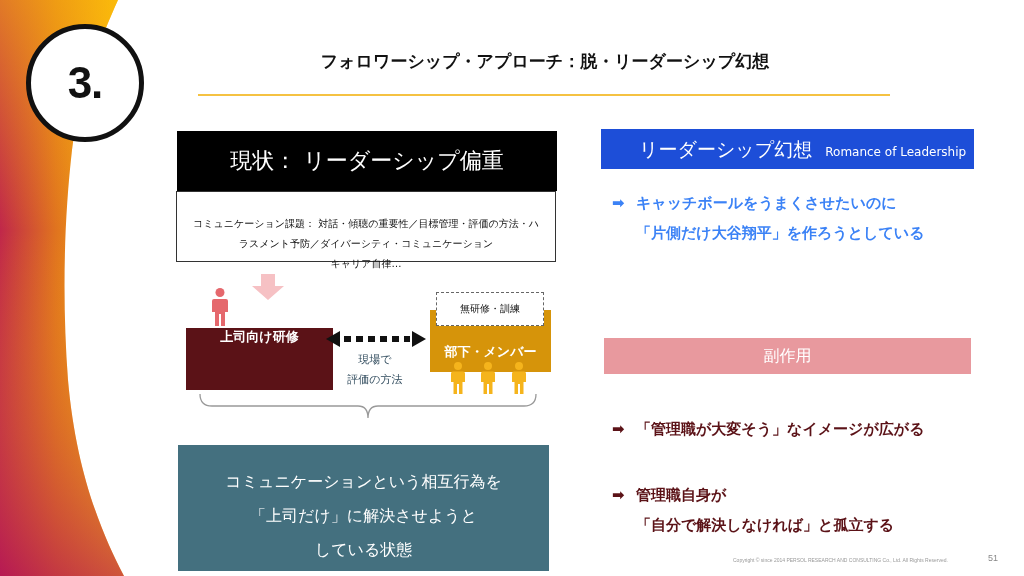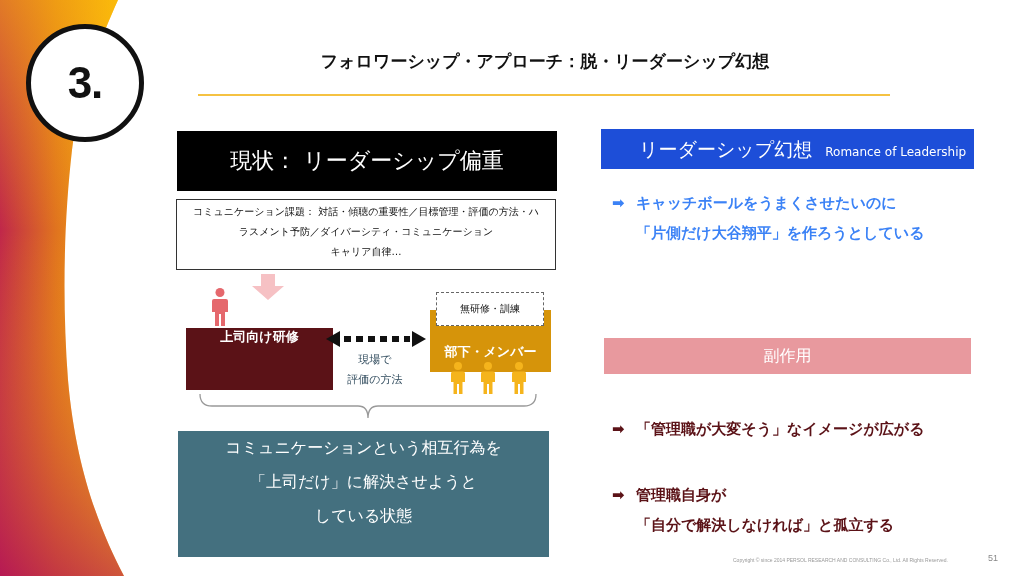--- a/index.html
+++ b/index.html
@@ -25,23 +25,23 @@
     }
     .title-rule { left: 198px; top: 94px; width: 692px; height: 2px; background: #f5c242; }
 
     
     .status-bar {
       left: 177px; top: 131px; width: 380px; height: 60px; background: #000;
       color: #fff; display: flex; align-items: center; justify-content: center;
       font-size: 22px;
     }
     .issues-box {
-      left: 176px; top: 199px; width: 380px; height: 71px; border: 1.5px solid #333;
+      left: 176px; top: 191px; width: 380px; height: 71px; border: 1.5px solid #333;
       box-sizing: border-box; background: #fff; text-align: center;
-      font-size: 10px; line-height: 20px; padding-top: 2px; color: #111;
+      font-size: 10px; line-height: 20px; padding-top: 22px; color: #111;
     }
     .down-arrow { left: 252px; top: 274px; width: 32px; height: 26px; }
     .boss-box {
       left: 186px; top: 311px; width: 147px; height: 62px; background: #5b1217;
       color: #fff; display: flex; align-items: flex-start; justify-content: center;
       font-size: 13px; font-weight: bold; margin-top: 17px;
     }
     .boss-person { left: 211px; top: 288px; width: 18px; height: 38px; }
     .member-box {
       left: 430px; top: 310px; width: 121px; height: 62px; background: #d6940a;
@@ -55,23 +55,23 @@
       font-size: 10px; color: #111;
     }
     .member-person { top: 362px; width: 16px; height: 32px; }
     .dbl-arrow { left: 326px; top: 330px; width: 100px; height: 18px; }
     .mismatch {
       left: 320px; top: 350px; width: 110px; text-align: center;
       font-size: 11px; line-height: 20px; color: #2f4a5c;
     }
     .brace { left: 198px; top: 392px; width: 340px; height: 30px; }
     .conclusion-box {
-      left: 178px; top: 431px; width: 371px; height: 126px; background: #44707f;
+      left: 178px; top: 445px; width: 371px; height: 126px; background: #44707f;
       color: #fff; text-align: center; font-size: 16px; line-height: 34px;
-      padding-top: 0; box-sizing: border-box;
+      padding-top: 20px; box-sizing: border-box;
     }
 
     
     .illusion-bar {
       left: 601px; top: 129px; width: 373px; height: 40px; background: #1d4ed8;
       color: #fff; display: flex; align-items: baseline; padding-left: 38px;
       box-sizing: border-box; padding-top: 8px;
     }
     .illusion-bar .jp { font-size: 19px; }
     .illusion-bar .en { font-size: 12px; margin-left: 13px; }

